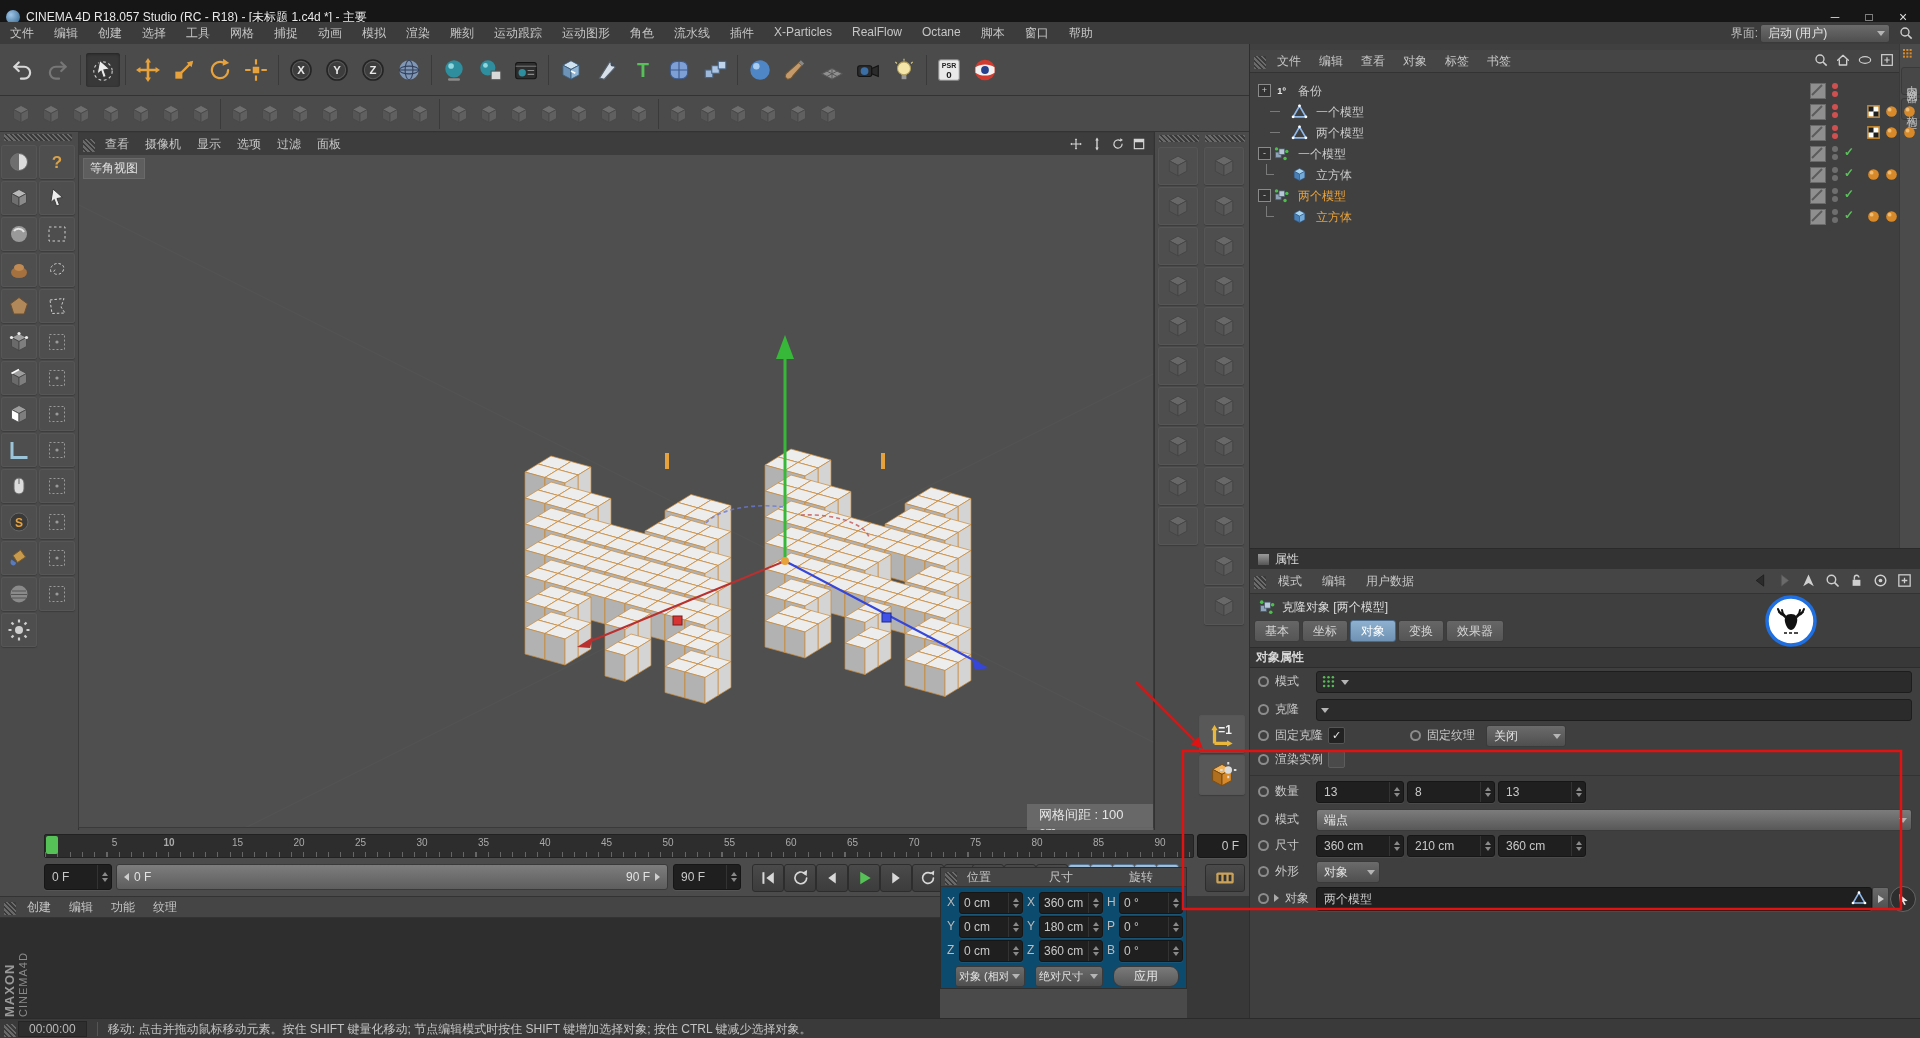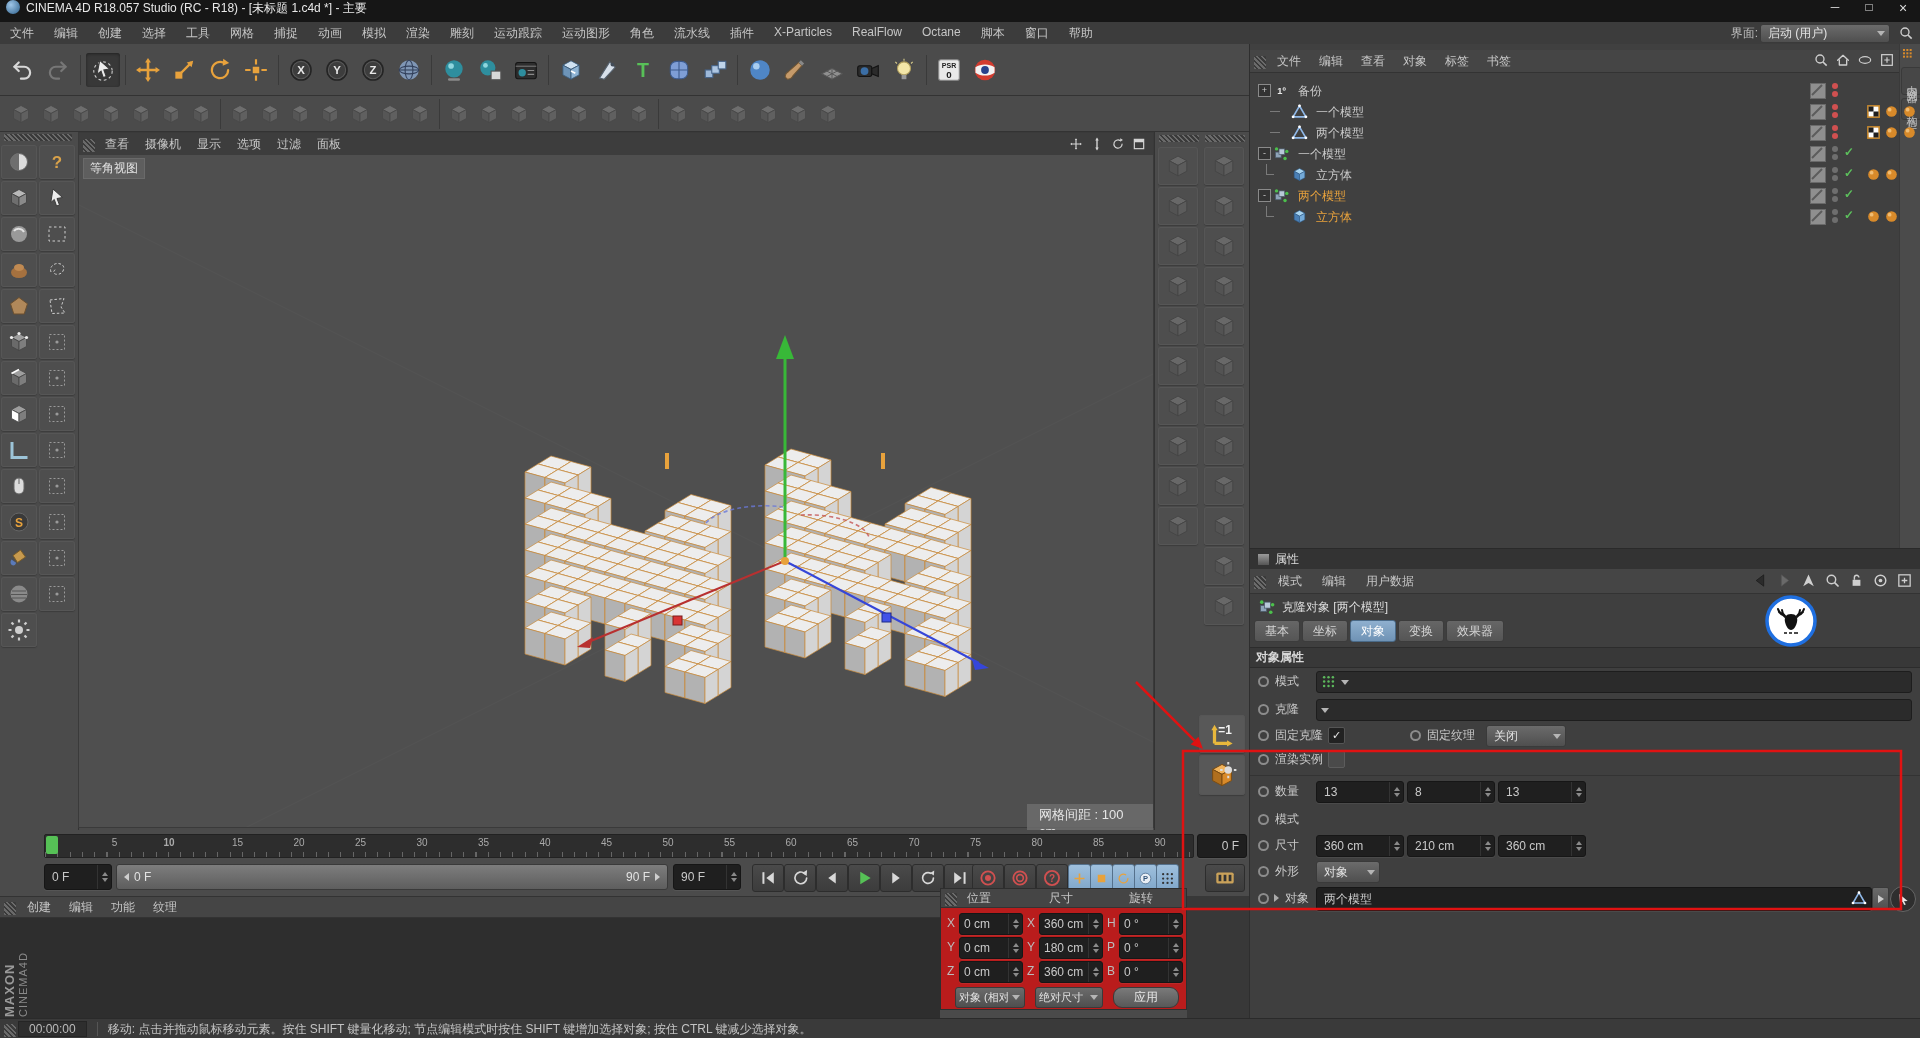--- a/index.html
+++ b/index.html
@@ -41,21 +41,21 @@
   .transport{width:30px;height:26px;margin-right:2px;background:linear-gradient(#4a4a4a,#3c3c3c);border:1px solid #2d2d2d;border-radius:3px;display:flex;align-items:center;justify-content:center;}
   .kbtn{width:21px;height:26px;margin-right:1px;background:linear-gradient(#9fc0dd,#7fa6c9);border:1px solid #55718c;border-radius:3px;display:flex;align-items:center;justify-content:center;}
   .vtab{writing-mode:vertical-rl;font-size:11px;letter-spacing:2px;color:#bbb;padding:8px 2px;background:#474747;border:1px solid #3a3a3a;border-radius:3px;margin:3px 1px;}
   svg{display:block;}
 </style>
 </head>
 <body>
 
 <div id="root">
 
-  <div class="abs" id="titlebar" style="left:0;top:0;width:1920px;height:34px;background:#161616;display:flex;align-items:flex-start;">
+  <div class="abs" id="titlebar" style="left:0;top:0;width:1920px;height:34px;background:#161616;display:flex;align-items:center;">
     <span style="margin:0 6px 0 6px;width:14px;height:14px;border-radius:50%;background:radial-gradient(circle at 35% 35%,#9fc6e8,#2c5f8a);display:inline-block;"></span>
     <span style="color:#e8e8e8;font-size:12px;">CINEMA 4D R18.057 Studio (RC - R18) - [未标题 1.c4d *] - 主要</span>
     <span style="flex:1"></span>
     <span class="wbtn" style="width:34px;text-align:center;color:#ddd;">─</span>
     <span class="wbtn" style="width:34px;text-align:center;color:#ddd;">□</span>
     <span class="wbtn" style="width:34px;text-align:center;color:#ddd;font-size:14px;">×</span>
   </div>
 
   <div class="abs strip" id="menubar" style="left:0;top:22px;width:1920px;height:22px;background:#3c3c3c;display:flex;align-items:center;">
     <span id="menuitems" style="display:flex;">
@@ -1853,20 +1853,26 @@
         <span class="val">13</span>
         <span class="stepper">
           <i class="up"></i>
           <i class="dn"></i>
         </span>
       </div>
       <div style="position: absolute; left: 8px; top: 260px; display: flex; align-items: center; height: 20px;">
         <span class="anim-dot"></span>
         <span class="attr-label">模式</span>
       </div>
+      <div class="dd dd-light" style="position: absolute; left: 66px; top: 260px; width: 594px; height: 20px;">
+        <span class="val">端点</span>
+        <span class="dd-arrow">
+          <i></i>
+        </span>
+      </div>
       <div style="position: absolute; left: 8px; top: 286px; display: flex; align-items: center; height: 20px;">
         <span class="anim-dot"></span>
         <span class="attr-label">尺寸</span>
       </div>
       <div class="field" style="position: absolute; left: 66px; top: 286px; width: 86px; height: 20px;">
         <span class="val">360 cm</span>
         <span class="stepper">
           <i class="up"></i>
           <i class="dn"></i>
         </span>
@@ -2079,21 +2085,21 @@
         <span class="handle"></span>
         <span class="menu-item" style="padding: 2px 9px;">创建</span>
         <span class="menu-item" style="padding: 2px 9px;">编辑</span>
         <span class="menu-item" style="padding: 2px 9px;">功能</span>
         <span class="menu-item" style="padding: 2px 9px;">纹理</span>
       </div>
       <div style="position: absolute; left: 2px; top: 24px; height: 96px; writing-mode: vertical-rl; transform: rotate(180deg); color: rgb(154, 154, 154); font-weight: bold; font-size: 13px; letter-spacing: 1px;">MAXON</div>
       <div style="position: absolute; left: 17px; top: 24px; height: 96px; writing-mode: vertical-rl; transform: rotate(180deg); color: rgb(138, 138, 138); font-size: 11px; letter-spacing: 1px;">CINEMA4D</div>
     </div>
 
-  <div class="abs" id="coordpanel" style="left:940px;top:888px;width:247px;height:122px;background:#b91c1c;border:1px solid #2e2e2e;box-sizing:border-box;">
+  <div class="abs" id="coordpanel" style="left:940px;top:867px;width:247px;height:122px;background:#0c4a6e;border:1px solid #2e2e2e;box-sizing:border-box;">
       <div style="position: absolute; left: 0px; top: 0px; width: 100%; height: 18px; background: rgb(69, 69, 69); border-bottom: 1px solid rgb(51, 51, 51); display: flex; align-items: center;">
         <span class="handle"></span>
         <span style="position: absolute; left: 26px; color: rgb(198, 198, 198);">位置</span>
         <span style="position: absolute; left: 108px; color: rgb(198, 198, 198);">尺寸</span>
         <span style="position: absolute; left: 188px; color: rgb(198, 198, 198);">旋转</span>
       </div>
       <span style="position: absolute; left: 6px; top: 27px; color: rgb(187, 187, 187);">X</span>
       <div class="field" style="position: absolute; left: 18px; top: 24px; width: 62px; height: 20px;">
         <span class="val" style="padding: 0px 4px;">0 cm</span>
         <span class="stepper">

